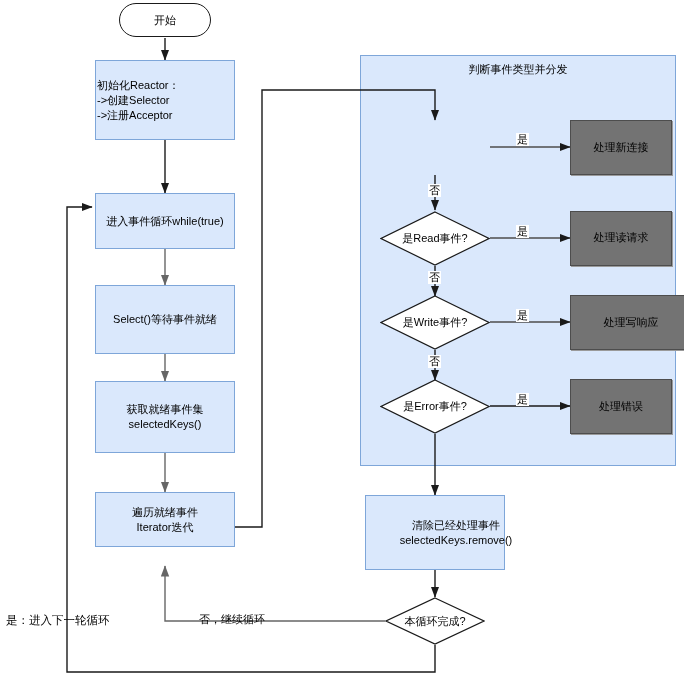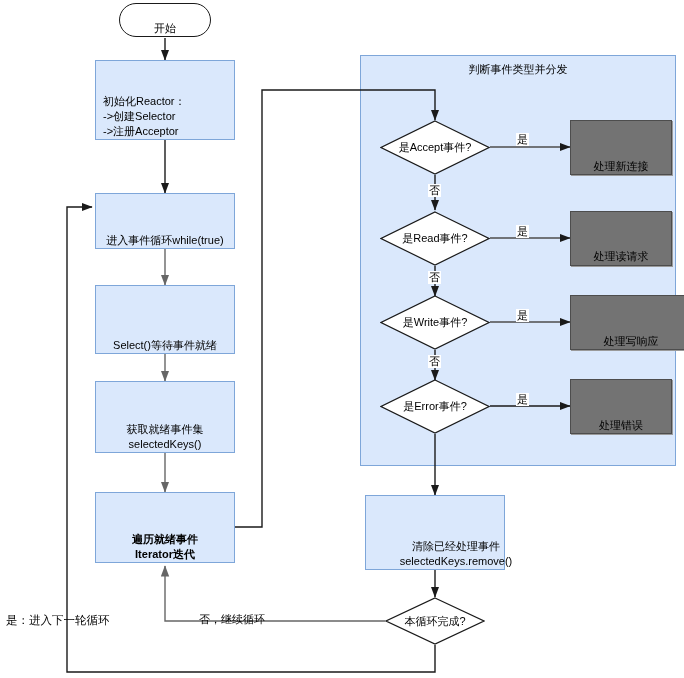--- a/index.html
+++ b/index.html
@@ -22,35 +22,35 @@
     left: 0;
     top: 0;
     width: 684px;
     height: 678px;
     pointer-events: none;
   }
   .node {
     position: absolute;
     box-sizing: border-box;
     display: flex;
-    align-items: flex-end;
+    align-items: center;
     justify-content: center;
     text-align: center;
     font-size: 11px;
     line-height: 15px;
     color: #000000;
   }
   .proc {
     background: #dae8fc;
     border: 1px solid #7ea6d9;
   }
   .proc-left {
     text-align: left;
     justify-content: flex-start;
-    padding-left: 7px;
+    padding-left: 1px;
   }
   .plainbox {
     background: #737373;
     border: 1px solid #4d4d4d;
     box-shadow: 1px 1px 0 0 #9a9a9a;
   }
   .terminator {
     background: #ffffff;
     border: 1px solid #1a1a1a;
     border-radius: 18px;
@@ -180,33 +180,27 @@
     <span>Select()等待事件就绪</span>
   </div>
 
   <div class="node proc" style="left:95px; top:381px; width:140px; height:72px;">
     <div style="display:block;">
       <div>获取就绪事件集</div>
       <div>selectedKeys()</div>
     </div>
   </div>
 
-  <div class="node proc" style="left:95px; top:492px; width:140px; height:71px;font-weight:bold;">
+  <div class="node proc" style="left:95px; top:492px; width:140px; height:55px;">
     <div style="display:block;">
       <div>遍历就绪事件</div>
       <div>Iterator迭代</div>
     </div>
   </div>
 
-  <div class="diamond-wrap" style="left:380px; top:120px; width:110px; height:55px;">
-    <svg width="110" height="55" viewBox="0 0 110 55">
-      <polygon points="55,1 109,27.5 55,54 1,27.5" fill="#ffffff" stroke="#1a1a1a" stroke-width="1.2"></polygon>
-    </svg>
-    <div class="diamond-label">是Accept事件?</div>
-  </div>
 
   <div class="diamond-wrap" style="left:380px; top:211px; width:110px; height:55px;">
     <svg width="110" height="55" viewBox="0 0 110 55">
       <polygon points="55,1 109,27.5 55,54 1,27.5" fill="#ffffff" stroke="#1a1a1a" stroke-width="1.2"></polygon>
     </svg>
     <div class="diamond-label">是Read事件?</div>
   </div>
 
   <div class="diamond-wrap" style="left:380px; top:379px; width:110px; height:55px;">
     <svg width="110" height="55" viewBox="0 0 110 55">

